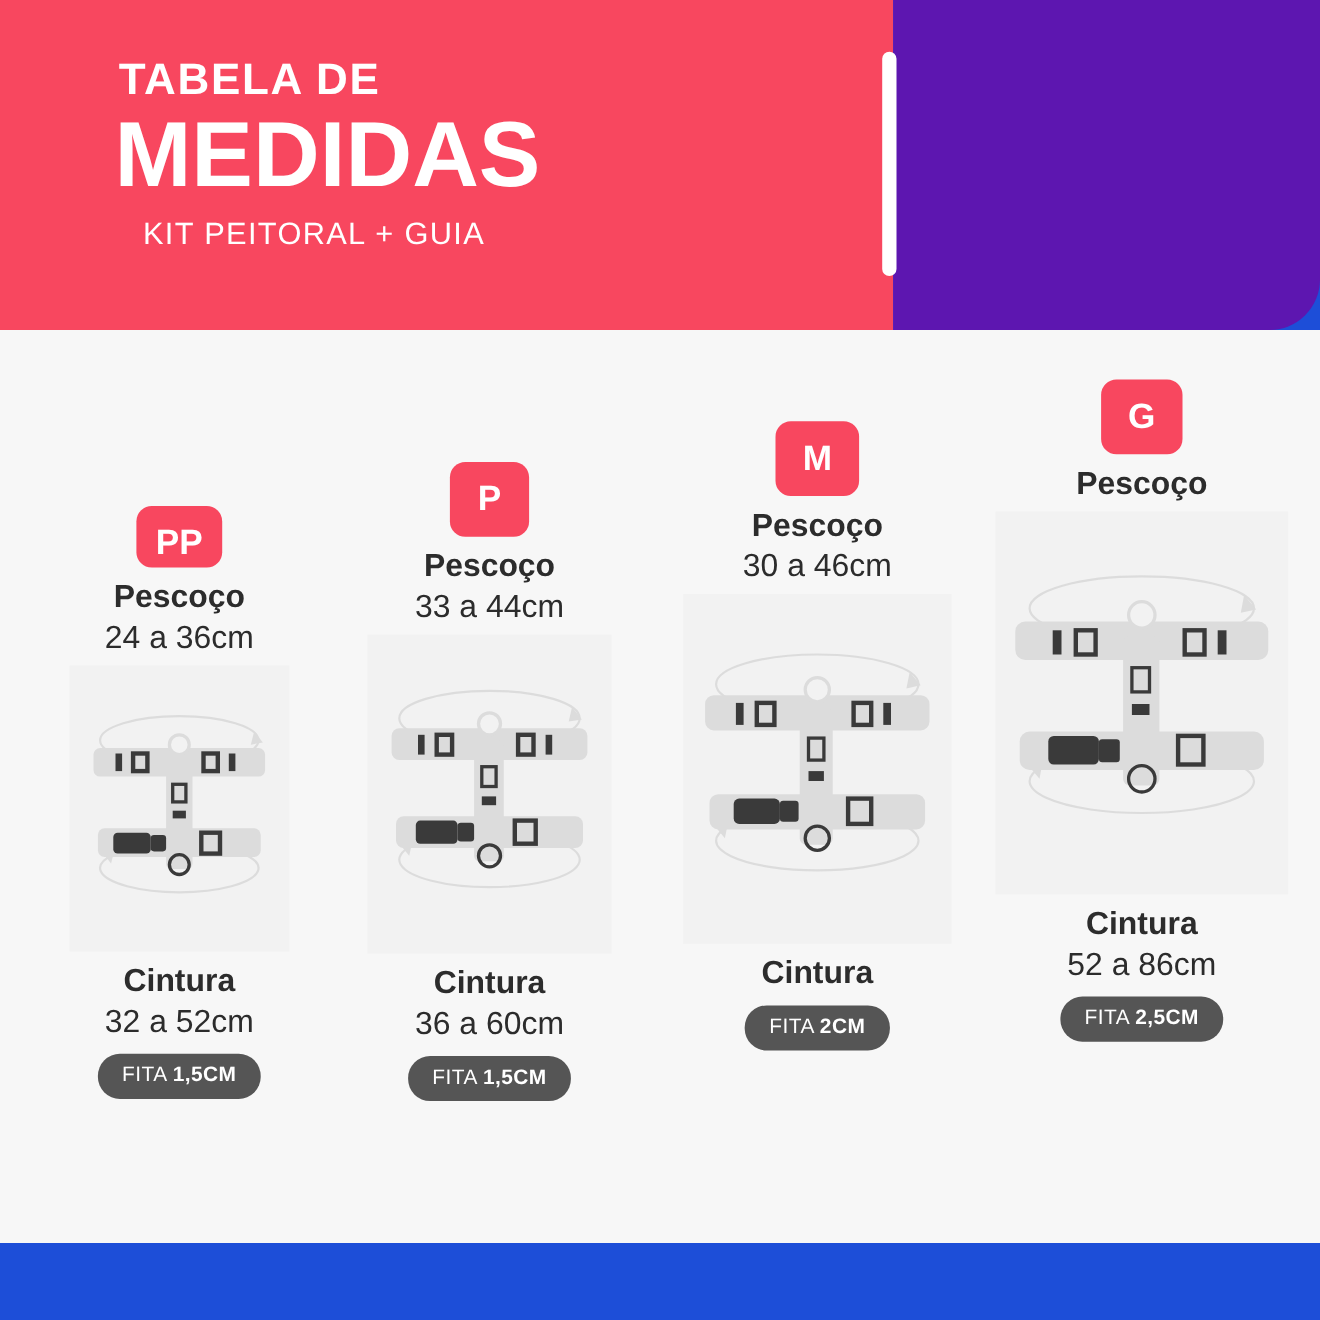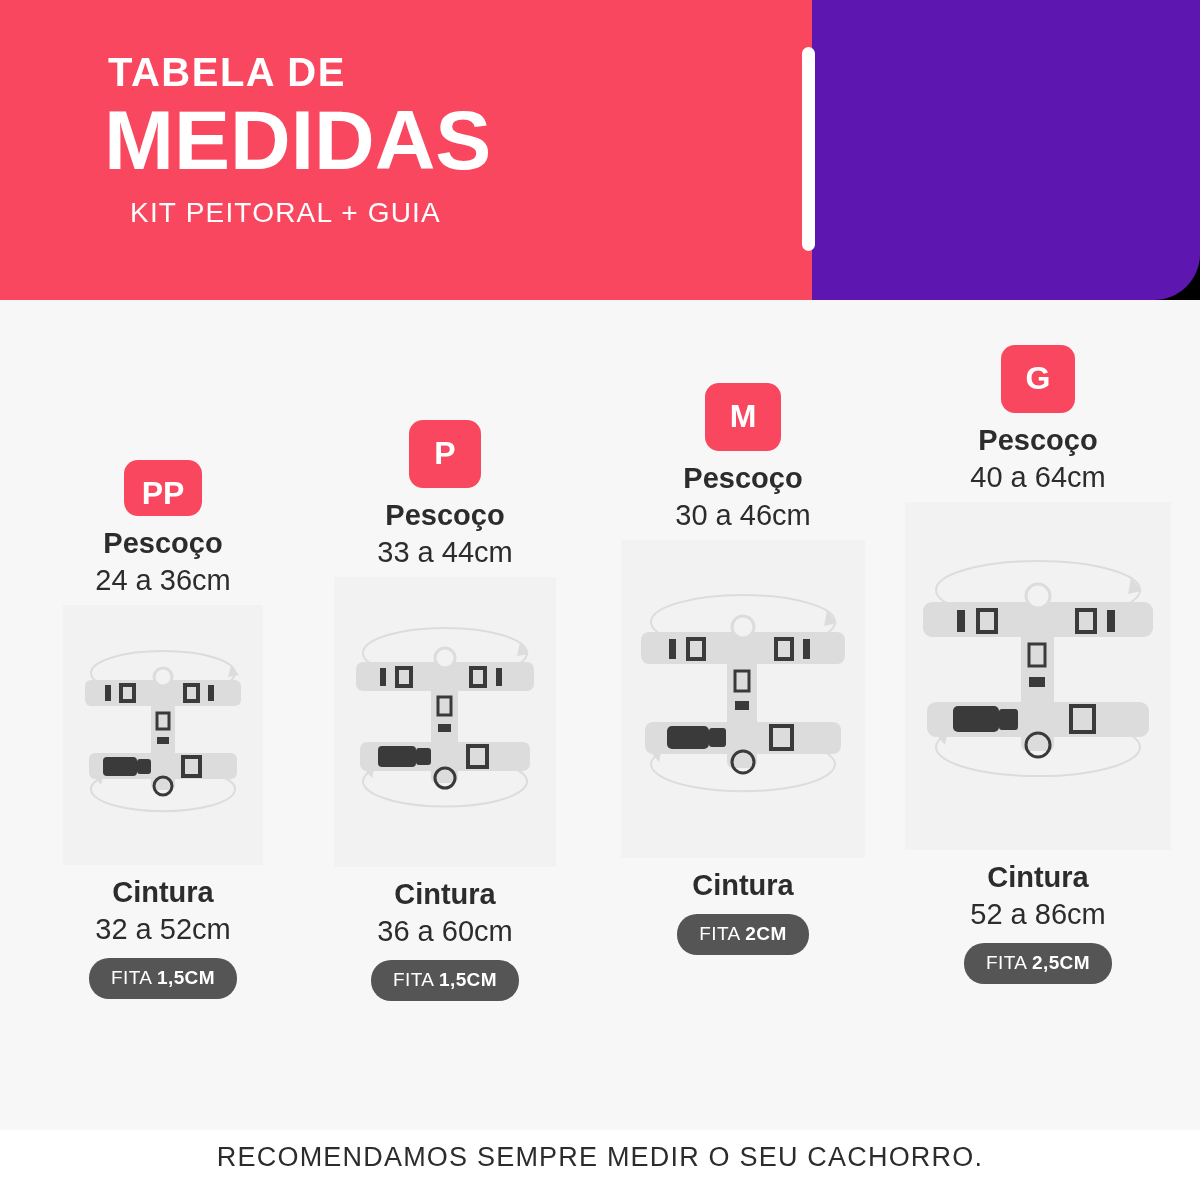--- a/index.html
+++ b/index.html
@@ -5,21 +5,21 @@
   * { box-sizing: border-box; }
   html, body {
     margin: 0; padding: 0;
     width: 1200px; height: 1200px;
     background: #ffffff;
     font-family: "Liberation Sans", sans-serif;
   }
   #page {
     position: relative;
     width: 1200px; height: 1200px;
-    background: #000000;
+    background: #1d4ed8;
     overflow: hidden;
   }
 
   
   .header {
     position: absolute;
     left: 0; top: 0;
     width: 1200px; height: 300px;
   }
   .header-left {
@@ -276,21 +276,20 @@
           <circle cx="122" cy="222" r="11" fill="none" stroke="#3a3a3a" stroke-width="3"></circle>
         </svg>
       </div>
       <div class="label-strong">Cintura</div>
       <div class="fita"><span>FITA </span><b>2CM</b></div>
     </div>
 
     <div class="size-col c3" style="top:45px;">
       <div class="badge g">G</div>
       <div class="label-strong">Pescoço</div>
-      <div class="label-value">40 a 64cm</div>
       <div class="img-wrap" style="width:266px;height:348px;">
         <svg viewBox="0 0 266 348" width="266" height="348" aria-hidden="true">
           <ellipse cx="133" cy="88" rx="102" ry="29" fill="none" stroke="#dcdcdc" stroke-width="2"></ellipse>
           <path d="M42 232 a102 29 0 1 0 182 0" fill="none" stroke="#dcdcdc" stroke-width="2"></path>
           <path d="M226 76 l11 13 l-14 3z" fill="#dcdcdc"></path>
           <path d="M40 243 l-11 -13 l14 -3z" fill="#dcdcdc"></path>
           <rect x="18" y="100" width="230" height="35" rx="9" fill="#dcdcdc"></rect>
           <rect x="116" y="113" width="33" height="136" rx="6" fill="#dcdcdc"></rect>
           <rect x="22" y="200" width="222" height="35" rx="9" fill="#dcdcdc"></rect>
           <circle cx="133" cy="94" r="12" fill="#f2f2f2" stroke="#dcdcdc" stroke-width="3"></circle>
@@ -306,17 +305,14 @@
           <circle cx="133" cy="243" r="12" fill="none" stroke="#3a3a3a" stroke-width="3"></circle>
         </svg>
       </div>
       <div class="label-strong">Cintura</div>
       <div class="label-value">52 a 86cm</div>
       <div class="fita"><span>FITA </span><b>2,5CM</b></div>
     </div>
 
   </div>
 
-  <div class="footer">
-    <div class="footer-text">RECOMENDAMOS SEMPRE MEDIR O SEU CACHORRO.</div>
-  </div>
 
 </div>
 
 </body></html>

